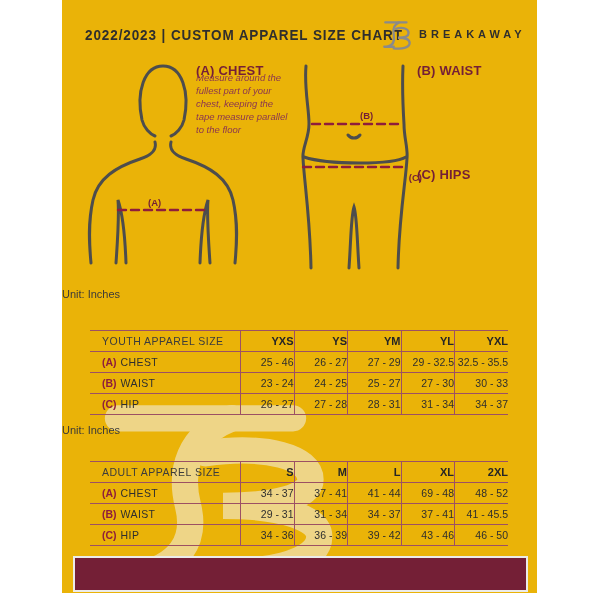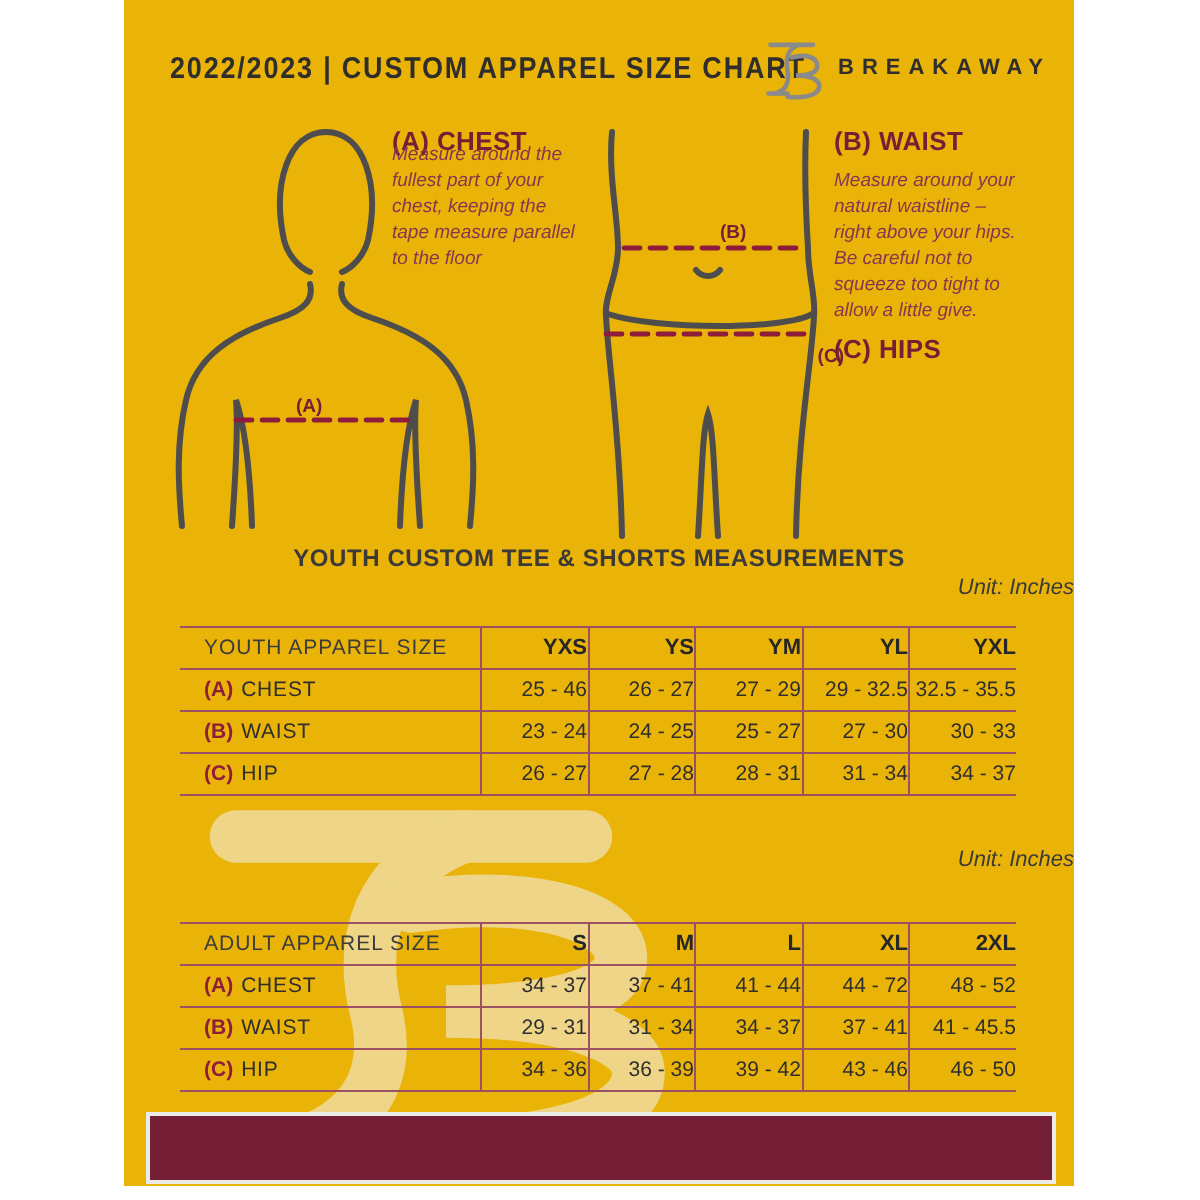--- a/index.html
+++ b/index.html
@@ -24,31 +24,31 @@
   .g-hips-b{left:355px;top:188px;width:112px;}
 
   .fig1{left:20px;top:60px;}
   .fig2{left:236px;top:64px;}
   .fig path{fill:none;stroke:#4d4d4d;stroke-width:3;stroke-linecap:round;}
   .fig .dash{stroke:#8e1d3c;stroke-width:2.4;stroke-dasharray:8 5;}
   .fig text{font-family:"Liberation Sans",sans-serif;font-size:9.5px;font-weight:800;fill:#741f36;}
 
   
   .tbl-title{left:0;width:475px;text-align:center;font-size:12px;font-weight:700;color:#3b3a39;letter-spacing:.3px;}
-  .tbl-unit{left:0;width:475px;text-align:right;font-size:11px;font-style:italic;color:#3b3a39;}
+  .tbl-unit{left:0;width:475px;text-align:left;font-size:11px;color:#3b3a39;}
   table.size{position:absolute;left:28px;width:418px;border-collapse:collapse;table-layout:fixed;}
   table.size td{border-top:1px solid #9c5064;border-bottom:1px solid #9c5064;height:20px;
                 font-size:10.5px;color:#2e2e2e;text-align:right;padding:0;}
   table.size td+td{border-left:1px solid #9c5064;}
   table.size td.lab{text-align:left;padding-left:12px;width:138px;}
   table.size tr.hd td{font-weight:700;font-size:11px;color:#262626;}
   table.size tr.hd td.lab{font-weight:400;font-size:10.5px;color:#3c3c3c;letter-spacing:.5px;}
   .key{color:#8e1d3c;font-weight:800;margin-right:4px;}
   .rowlab{font-weight:500;letter-spacing:.4px;}
-  .t-youth{top:313px;}
+  .t-youth{top:330px;}
   .t-adult{top:445px;margin-top:16px;}
   .youth-title{top:272px;}
   .youth-unit{top:288px;}
   .adult-title{top:408px;}
   .adult-unit{top:424px;}
 
   
   .watermark{left:6px;top:392px;width:310px;height:210px;opacity:.55;pointer-events:none;}
   .watermark path{fill:none;stroke:#f2f2f0;stroke-width:3;stroke-linecap:round;}
   .footer-bar{left:11px;top:556px;width:451px;height:32px;background:#741f36;border:2px solid #ebebe9;}
@@ -91,36 +91,29 @@
     <text x="124" y="117" text-anchor="end">(C)</text>
   </svg>
 
   <div class="abs guide-head g-chest-h">(A) CHEST</div>
   <div class="abs guide-body g-chest-b">Measure around the
 fullest part of your
 chest, keeping the
 tape measure parallel
 to the floor</div>
   <div class="abs guide-head g-waist-h">(B) WAIST</div>
-  <div class="abs guide-body g-waist-b">Measure around your
-natural waistline –
-right above your hips.
-Be careful not to
-squeeze too tight to
-allow a little give.</div>
   <div class="abs guide-head g-hips-h">(C) HIPS</div>
 
   <svg class="abs watermark" viewBox="0 0 34 24">
     <path d="M5 3 H25"></path>
     <path d="M18 3 C13 5 12 9 13 13 C14 17 12 20 7 21"></path>
     <path d="M15 7 C22 6 27 7.5 27 10 C27 12 23 13 17 13 C24 13 28 14.5 28 16.5 C28 19.5 22 21 13 20.5"></path>
     <path d="M4 21 H13"></path>
   </svg>
 
-  <div class="abs tbl-title youth-title">YOUTH CUSTOM TEE &amp; SHORTS MEASUREMENTS</div>
   <div class="abs tbl-unit youth-unit">Unit: Inches</div>
   <table class="size t-youth">
     <tbody>
         <tr class="hd">
       <td class="lab">YOUTH APPAREL SIZE</td>
       <td>YXS</td>
       <td>YS</td>
       <td>YM</td>
       <td>YL</td>
       <td>YXL</td>
@@ -161,21 +154,21 @@
       <td>M</td>
       <td>L</td>
       <td>XL</td>
       <td>2XL</td>
     </tr>
     <tr>
       <td class="lab"><span class="key">(A)</span><span class="rowlab">CHEST</span></td>
       <td>34 - 37</td>
       <td>37 - 41</td>
       <td>41 - 44</td>
-      <td>44 - 72</td>
+      <td>69 - 48</td>
       <td>48 - 52</td>
     </tr>
     <tr>
       <td class="lab"><span class="key">(B)</span><span class="rowlab">WAIST</span></td>
       <td>29 - 31</td>
       <td>31 - 34</td>
       <td>34 - 37</td>
       <td>37 - 41</td>
       <td>41 - 45.5</td>
     </tr>

